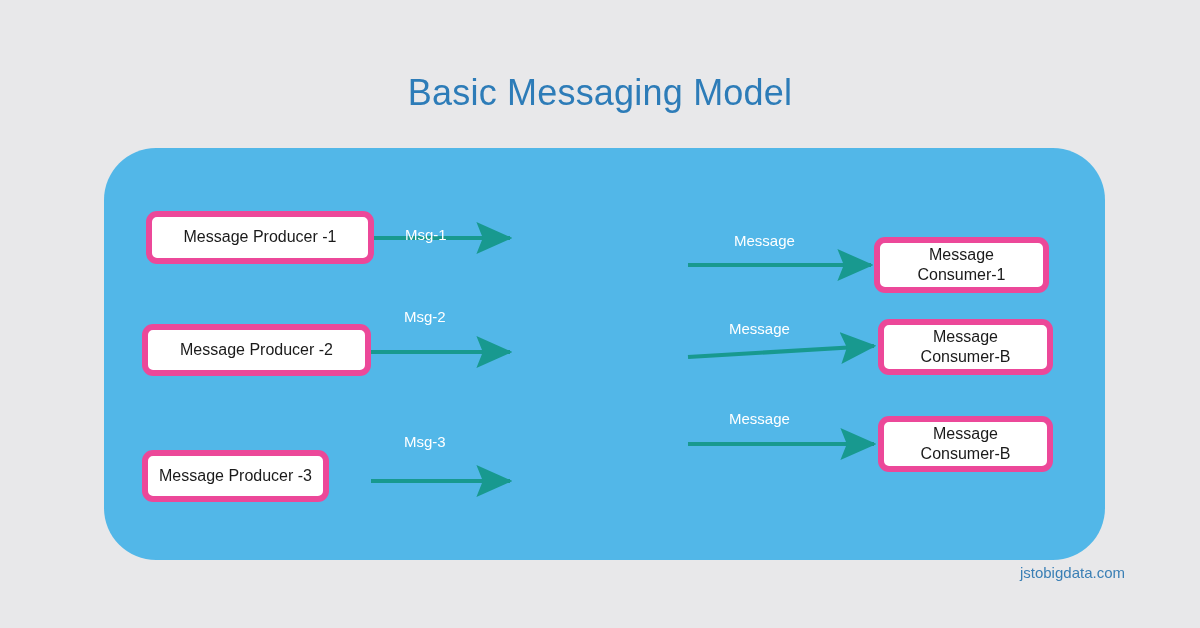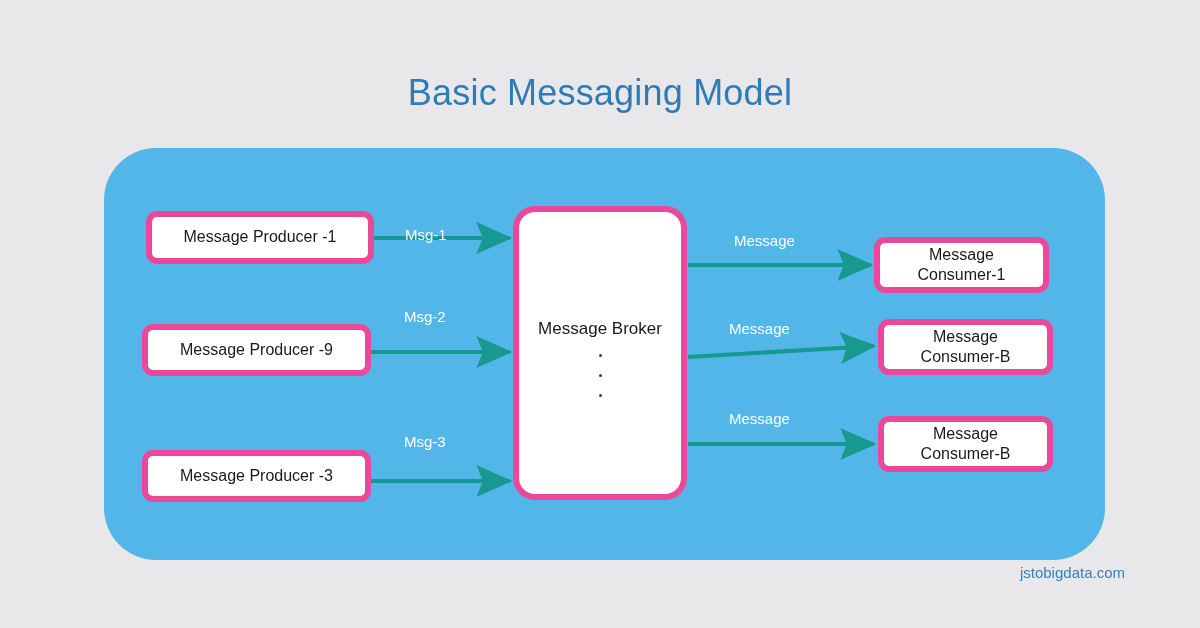--- a/index.html
+++ b/index.html
@@ -55,21 +55,21 @@
     justify-content: center;
     text-align: center;
     color: #1a1a1a;
     font-size: 16px;
     line-height: 1.28;
   }
 
   
   .producer-1 { left: 146px; top: 211px; width: 228px; height: 53px; }
   .producer-2 { left: 142px; top: 324px; width: 229px; height: 52px; }
-  .producer-3 { left: 142px; top: 450px; width: 229px; height: 52px; }
+  .producer-3 { left: 142px; top: 450px; width: 187px; height: 52px; }
 
   
   .broker {
     left: 513px;
     top: 206px;
     width: 174px;
     height: 294px;
     border-radius: 22px;
     flex-direction: column;
     justify-content: flex-start;
@@ -155,34 +155,26 @@
 
     <line x1="688" y1="357" x2="874" y2="346" stroke="#18998f" stroke-width="4" marker-end="url(#ah)"></line>
 
     <line x1="688" y1="444" x2="874" y2="444" stroke="#18998f" stroke-width="4" marker-end="url(#ah)"></line>
   </svg>
 
   <div class="node producer-1">
     <span class="node-text">Message Producer -1</span>
   </div>
   <div class="node producer-2">
-    <span class="node-text">Message Producer -9</span>
+    <span class="node-text">Message Producer -2</span>
   </div>
   <div class="node producer-3">
     <span class="node-text">Message Producer -3</span>
   </div>
 
-  <div class="node broker">
-    <span class="broker-label">Message Broker</span>
-    <span class="dots">
-      <span class="dot"></span>
-      <span class="dot"></span>
-      <span class="dot"></span>
-    </span>
-  </div>
 
   <div class="node consumer-1">
     <span>
       <span class="node-text">Message</span>
       <span class="node-text">Consumer-1</span>
     </span>
   </div>
   <div class="node consumer-2">
     <span>
       <span class="node-text">Message</span>

